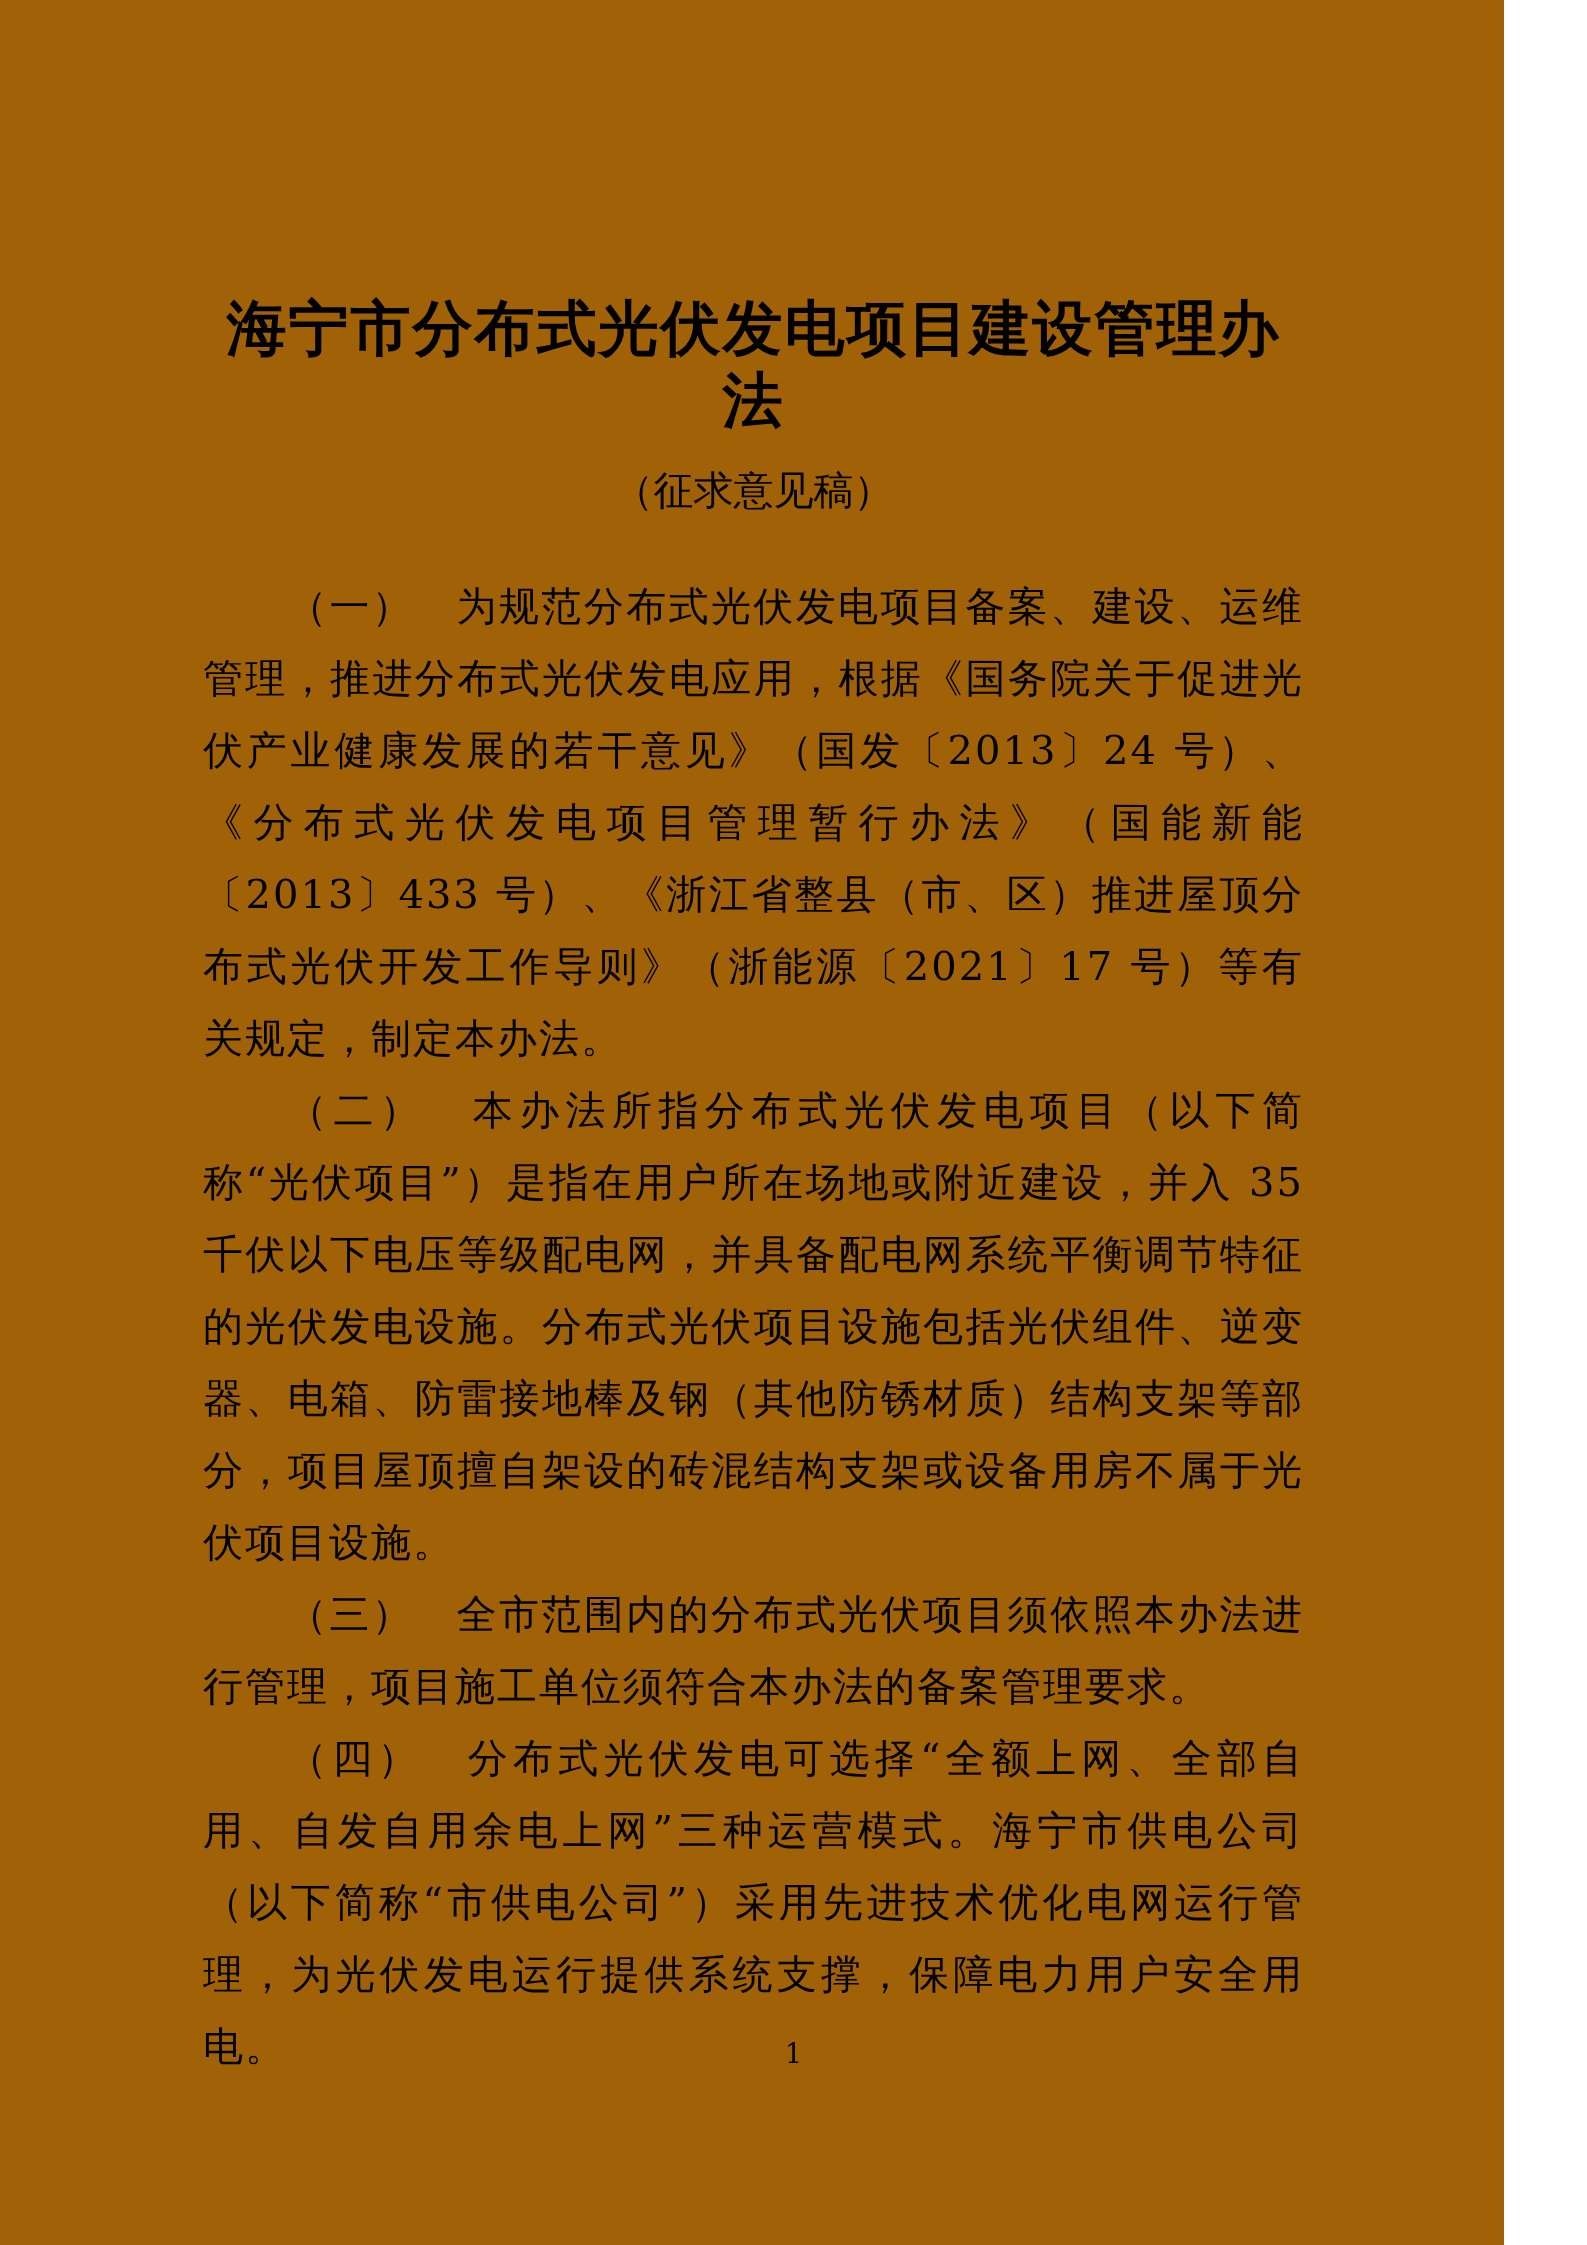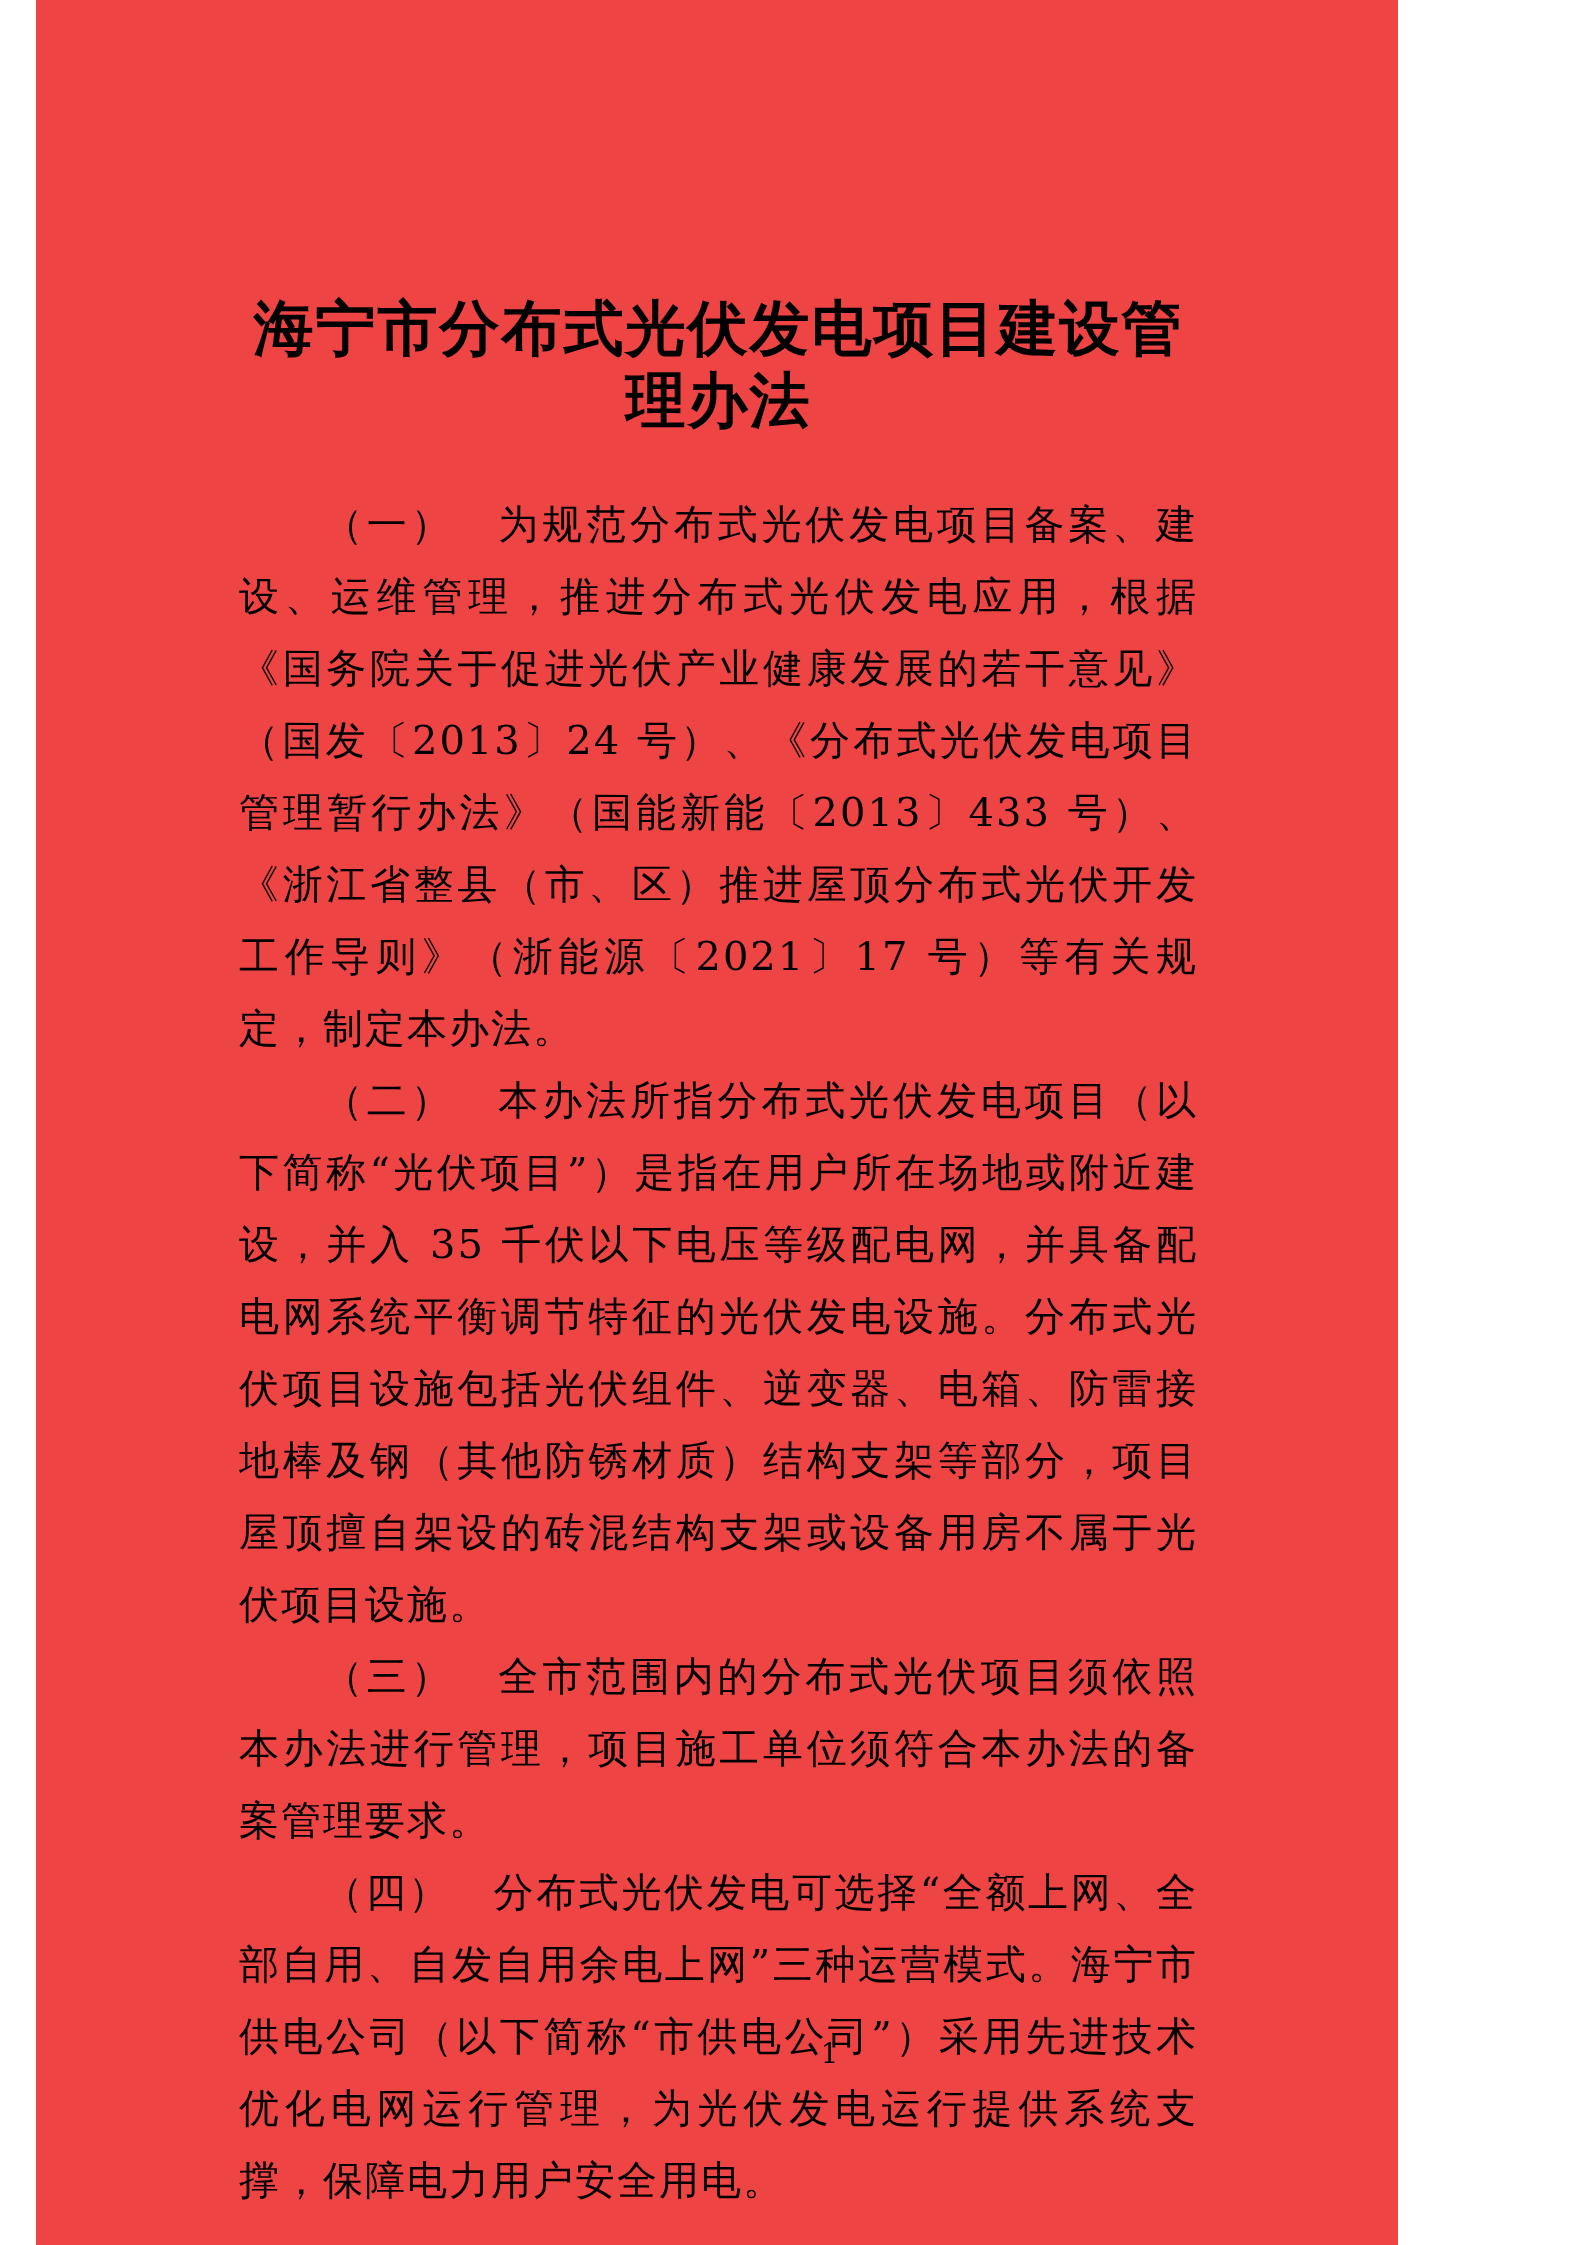--- a/index.html
+++ b/index.html
@@ -2,28 +2,27 @@
 <html><head>
   <meta charset="utf-8">
   <style>
     html, body {
       margin: 0;
       padding: 0;
       background: #ffffff;
     }
     .page {
       position: relative;
-      width: 1362px;
+      width: 1504px;
       height: 2245px;
       box-sizing: border-box;
-      background: #ef4444;
+      background: #a16207;
       color: #000000;
       padding: 0 200px 0 203px;
       overflow: hidden;
-      margin-left: 36px;
     }
     .doc-title {
       margin: 0;
       padding-top: 292px;
       font-family: "DejaVu Sans", "Liberation Sans", sans-serif;
       font-weight: bold;
       font-size: 60px;
       line-height: 72px;
       letter-spacing: 2px;
       text-align: center;
@@ -72,20 +71,21 @@
       color: #000000;
     }
   </style>
 </head>
 <body>
 
 <div class="page">
 
   <h1 class="doc-title">海宁市分布式光伏发电项目建设管理办法</h1>
 
+  <div class="doc-subtitle">（征求意见稿）</div>
 
 
   <div class="body-text">
     <p class="body-para">（一）　为规范分布式光伏发电项目备案、建设、运维管理，推进分布式光伏发电应用，根据《国务院关于促进光伏产业健康发展的若干意见》（国发〔2013〕24 号）、《分布式光伏发电项目管理暂行办法》（国能新能〔2013〕433 号）、《浙江省整县（市、区）推进屋顶分布式光伏开发工作导则》（浙能源〔2021〕17 号）等有关规定，制定本办法。</p>
     <p class="body-para">（二）　本办法所指分布式光伏发电项目（以下简称“光伏项目”）是指在用户所在场地或附近建设，并入 35 千伏以下电压等级配电网，并具备配电网系统平衡调节特征的光伏发电设施。分布式光伏项目设施包括光伏组件、逆变器、电箱、防雷接地棒及钢（其他防锈材质）结构支架等部分，项目屋顶擅自架设的砖混结构支架或设备用房不属于光伏项目设施。</p>
     <p class="body-para">（三）　全市范围内的分布式光伏项目须依照本办法进行管理，项目施工单位须符合本办法的备案管理要求。</p>
     <p class="body-para">（四）　分布式光伏发电可选择“全额上网、全部自用、自发自用余电上网”三种运营模式。海宁市供电公司（以下简称“市供电公司”）采用先进技术优化电网运行管理，为光伏发电运行提供系统支撑，保障电力用户安全用电。</p>
   </div>
 
   <div class="page-number">1</div>

